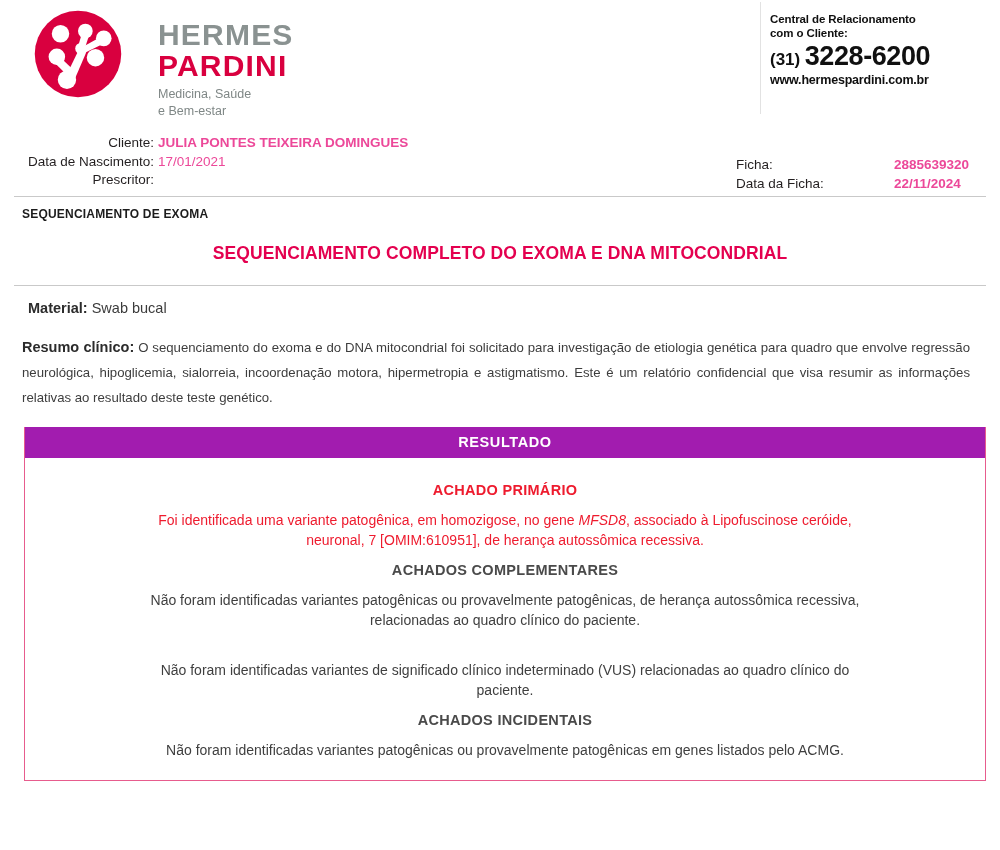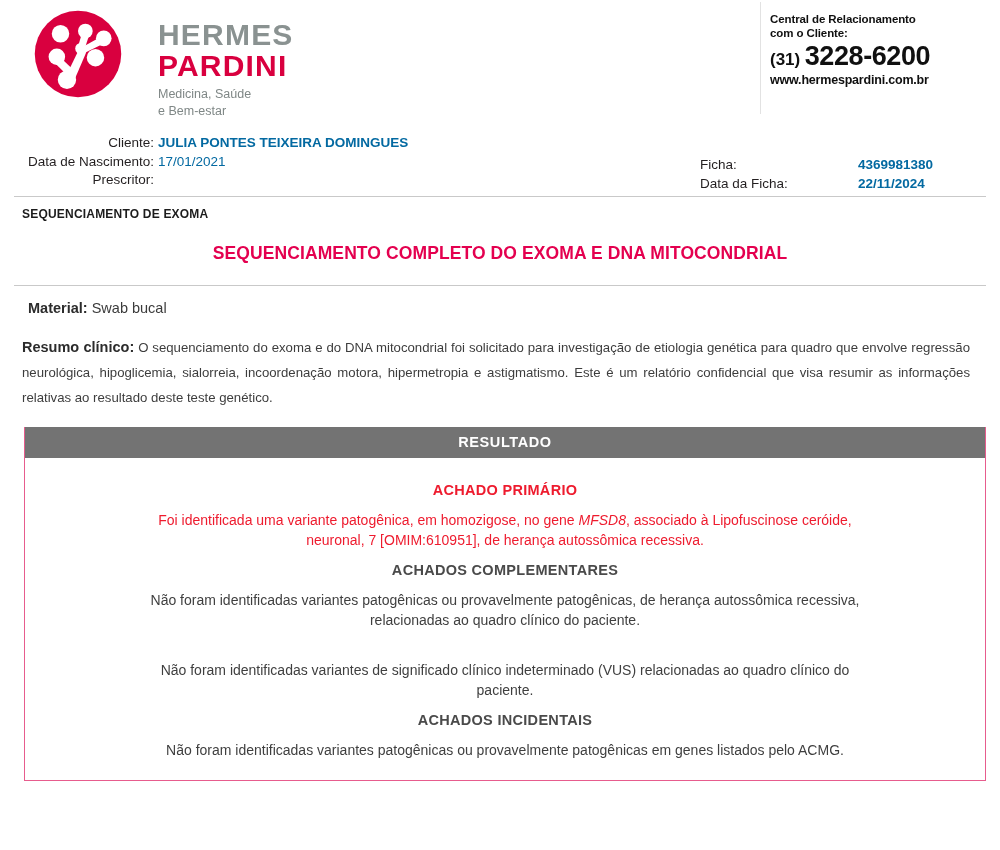--- a/index.html
+++ b/index.html
@@ -98,29 +98,29 @@
     letter-spacing: -0.2px;
   }
 
   
   .patient {
     position: relative;
     height: 62px;
     margin-top: 16px;
   }
   .pat-left { position: absolute; left: 14px; top: 0; }
-  .pat-right { position: absolute; left: 700px; top: 22px; }
+  .pat-right { position: absolute; left: 736px; top: 22px; }
   .pat-row {
     display: flex;
     font-size: 13.5px;
     line-height: 18.5px;
     white-space: nowrap;
   }
   .pat-label { color: #231f20; }
-  .pat-value { font-weight: bold; color: #0369a1; }
+  .pat-value { font-weight: bold; color: #ec4899; }
   .pat-left .pat-label { width: 140px; text-align: right; }
   .pat-left .pat-value { margin-left: 4px; }
   .pat-left .pat-row.nb .pat-value { font-weight: normal; }
   .pat-right .pat-label { width: 158px; }
 
   
   .rule {
     height: 1px;
     background: #c9c9c9;
     margin: 0 14px;
@@ -162,21 +162,21 @@
     color: #2c2c2c;
   }
 
   
   .result-box {
     margin: 17px 14px 0 24px;
     border: 1px solid #e75c8d;
     border-top: none;
   }
   .result-banner {
-    background: #737373;
+    background: #a21caf;
     color: #ffffff;
     text-align: center;
     font-size: 14.5px;
     font-weight: bold;
     letter-spacing: 0.6px;
     padding: 7px 0 8px;
   }
   .result-body {
     padding: 18px 40px 20px;
     text-align: center;
@@ -256,21 +256,21 @@
       <span class="pat-value">17/01/2021</span>
     </div>
     <div class="pat-row nb">
       <span class="pat-label">Prescritor:</span>
       <span class="pat-value"></span>
     </div>
   </div>
   <div class="pat-right">
     <div class="pat-row">
       <span class="pat-label">Ficha:</span>
-      <span class="pat-value">4369981380</span>
+      <span class="pat-value">2885639320</span>
     </div>
     <div class="pat-row">
       <span class="pat-label">Data da Ficha:</span>
       <span class="pat-value">22/11/2024</span>
     </div>
   </div>
 </div>
 
 <div class="rule"></div>
 

